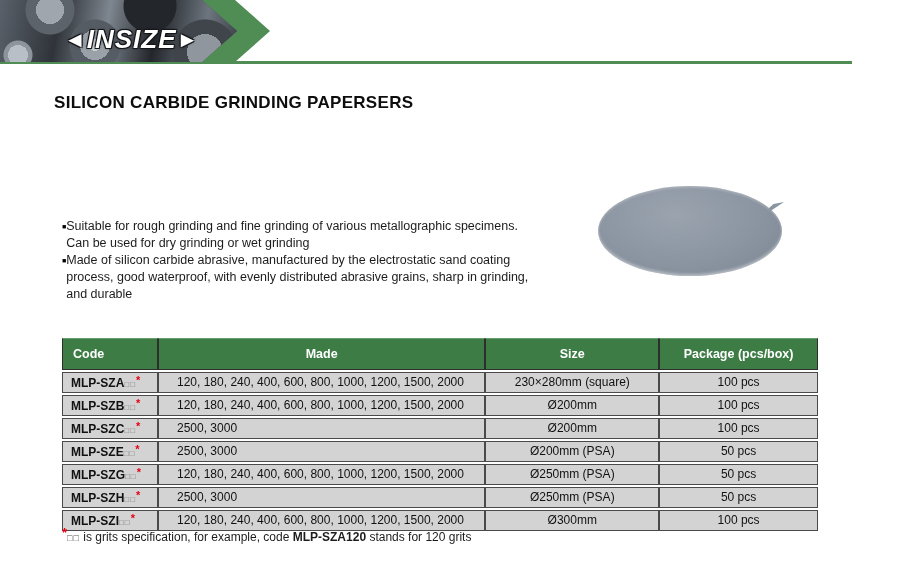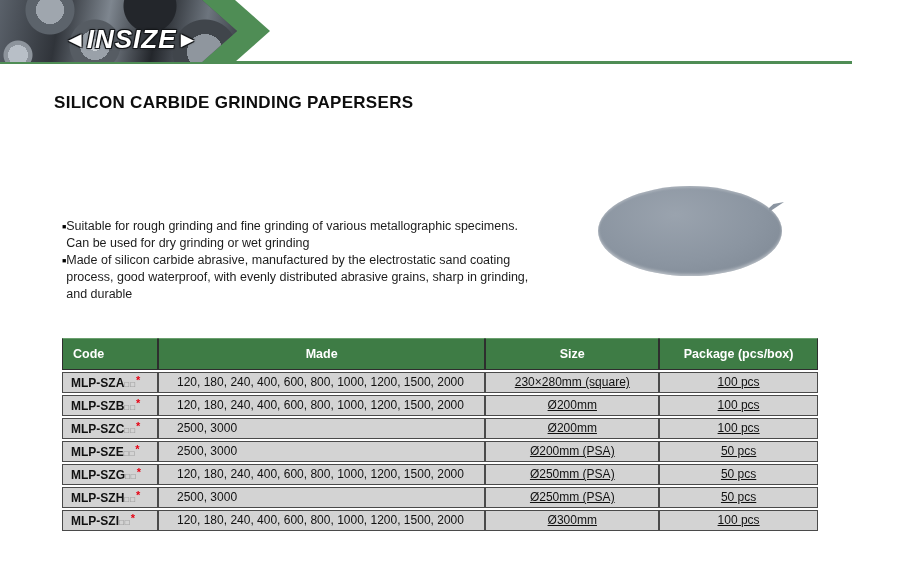--- a/index.html
+++ b/index.html
@@ -68,21 +68,21 @@
     border-top-color:#6aa06e;
   }
   th.h-code{text-align:left;padding-left:10px;}
   td{
     background:var(--row-gray);border:1px solid var(--border-dark);
     font-size:12px;line-height:13px;height:14px;padding:1px 4px;color:#111;
     white-space:nowrap;overflow:hidden;margin-left:12px;
   }
   td.code{font-weight:bold;padding-left:8px;}
   td.grits{padding-left:18px;}
-  td.size,td.package{text-align:center;text-decoration:underline;}
+  td.size,td.package{text-align:center;}
   .boxes{font-size:8px;color:#7a7a7a;letter-spacing:1px;font-weight:normal;}
   .red-star{color:var(--red);font-weight:bold;font-size:11px;vertical-align:3px;}
   
   .footnote{position:absolute;left:62px;top:524px;font-size:12px;color:#1c1c1c;line-height:18px;}
   .footnote .red-star{font-size:13px;vertical-align:4px;}
   .footnote .boxes{font-size:9px;color:#555;}
   .footnote b{font-weight:bold;}
 </style>
 </head>
 <body>
@@ -167,14 +167,15 @@
           <tr>
       <td class="code"><span>MLP-SZI</span><span class="boxes">□□</span><span class="red-star">*</span></td>
       <td class="grits">120, 180, 240, 400, 600, 800, 1000, 1200, 1500, 2000</td>
       <td class="size">Ø300mm</td>
       <td class="package">100 pcs</td>
     </tr>
         </tbody>
     </table>
   </div>
 
+  <div class="footnote"><span class="red-star">*</span><span class="boxes">□□</span><span> is grits specification, for example, code </span><b>MLP-SZA120</b><span> stands for 120 grits</span></div>
 
 </div>
 
 </body></html>

